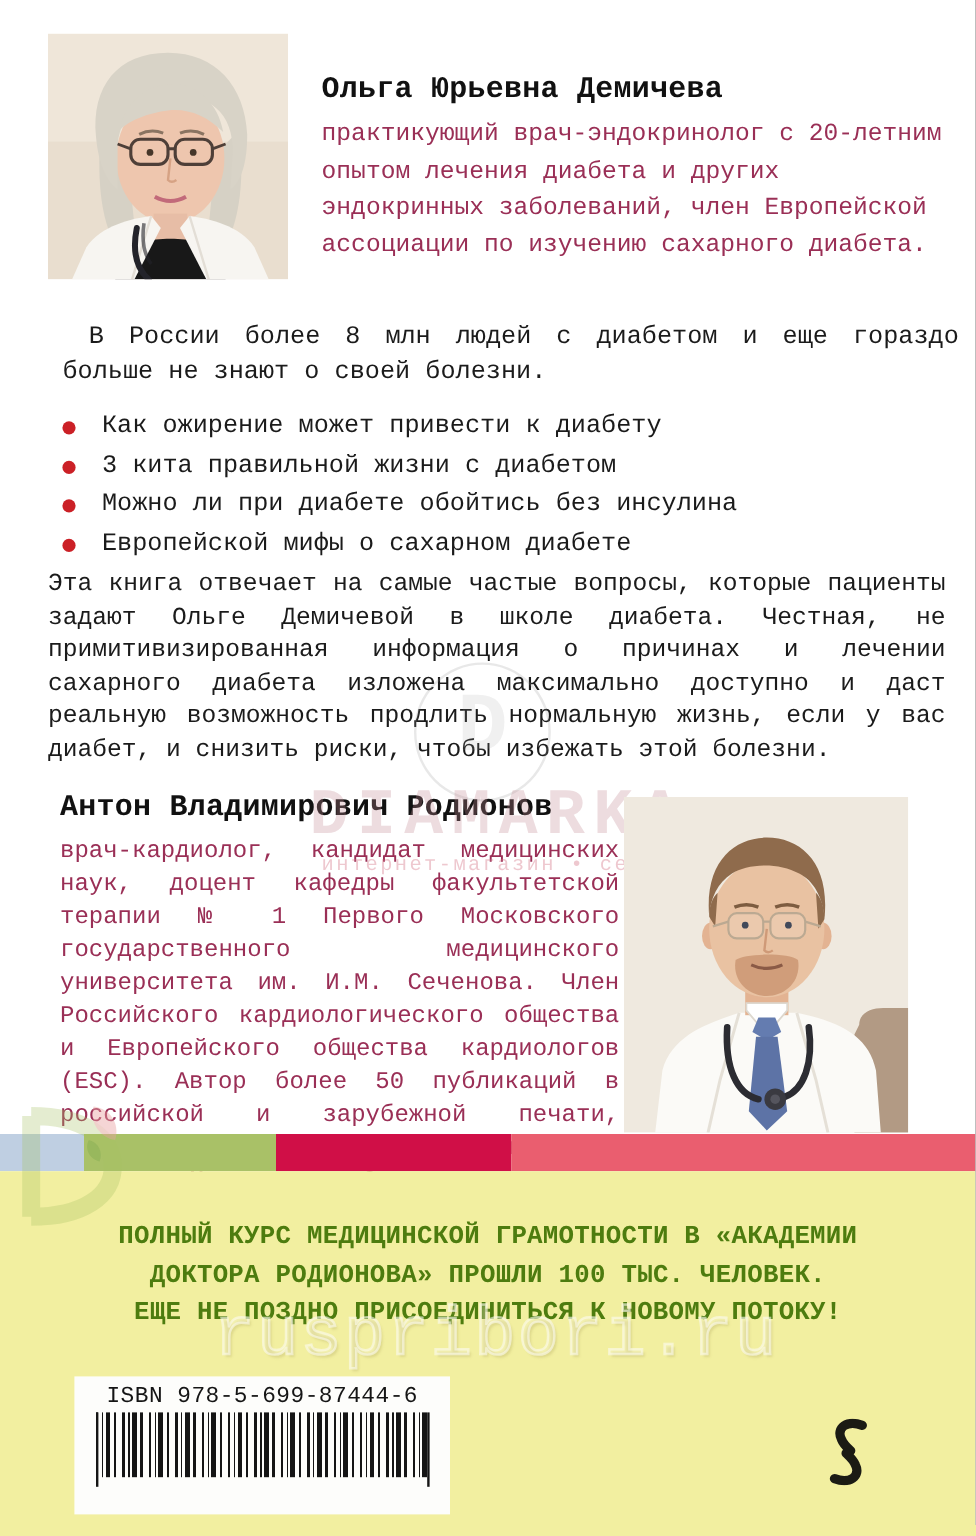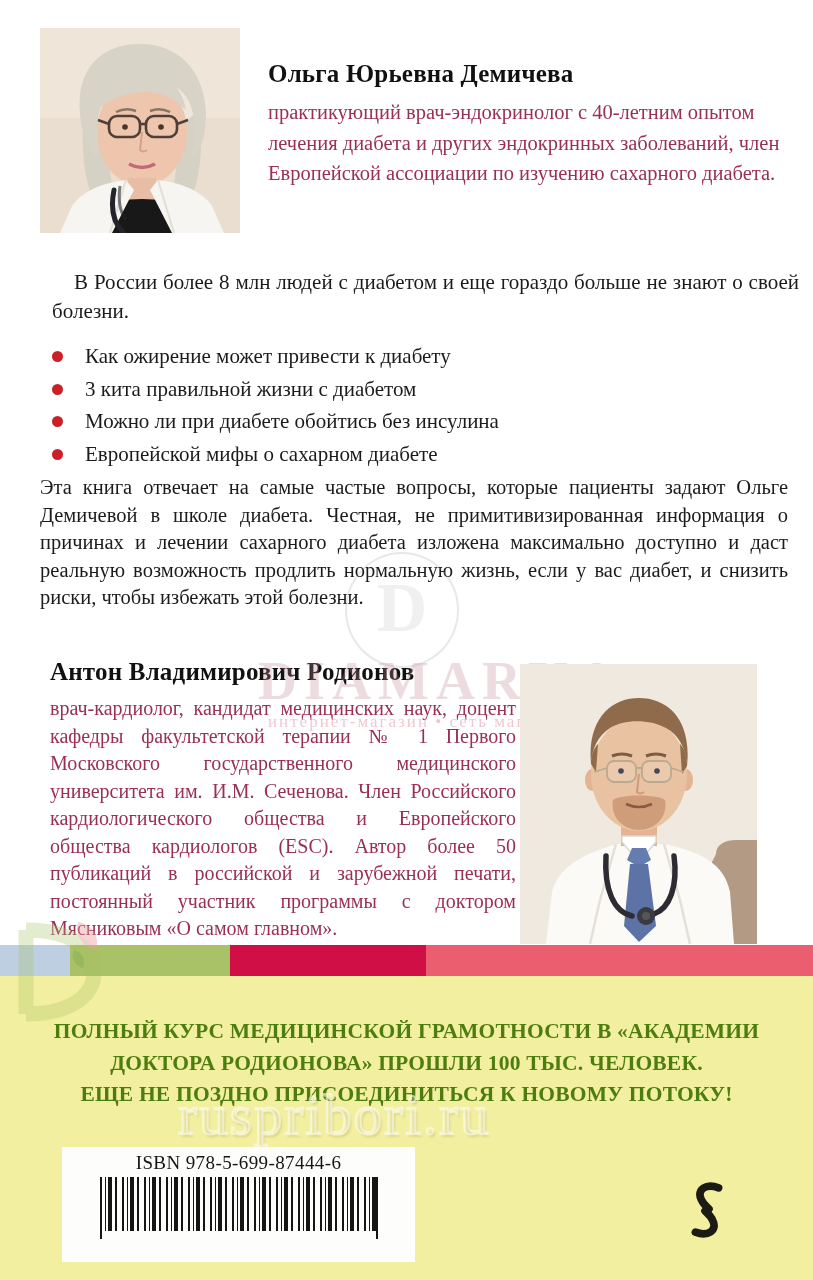--- a/index.html
+++ b/index.html
@@ -1,19 +1,19 @@
 <!DOCTYPE html>
 <html><head>
 <meta charset="utf-8">
 <style>
   html,body{margin:0;padding:0;background:#888;}
   .cover{
     position:relative;width:813px;height:1280px;margin:0 auto;
     background:#ffffff;overflow:hidden;
-    font-family:Liberation Serif, serif;
+    font-family:Liberation Mono, monospace;
     color:#1b1b1b;
   }
   .abs{position:absolute;}
 
   
   .photo{overflow:hidden;}
   .photo svg{display:block;}
   .photo1{left:40px;top:28px;width:200px;height:205px;}
   .photo2{left:520px;top:664px;width:237px;height:280px;}
 
@@ -59,21 +59,21 @@
   .seg-green{width:160px;background:#a9c167;}
   .seg-crimson{width:196px;background:#d00f47;}
   .seg-coral{flex:1;background:#ea5e6f;}
 
   
   .yellow{left:0;top:976px;width:813px;height:304px;background:#f2efa0;}
   .banner{left:0;top:1016px;width:813px;text-align:center;font-weight:bold;
           font-size:21.5px;line-height:31.5px;color:#4d7c0f;letter-spacing:.2px;}
 
   
-  .barcode-box{left:62px;top:1147px;width:353px;height:115px;background:#fdfdfb;
+  .barcode-box{left:62px;top:1147px;width:313px;height:115px;background:#fdfdfb;
                text-align:center;box-sizing:border-box;padding-top:5px;}
   .isbn-label{font-size:19px;letter-spacing:.4px;color:#151515;}
   .bars{position:relative;width:278px;height:54px;margin:3px auto 0;background:#fdfdfb;
         background-image:repeating-linear-gradient(90deg,
           #151515 0 2px, transparent 2px 5px,
           #151515 5px 6px, transparent 6px 8px,
           #151515 8px 12px, transparent 12px 15px,
           #151515 15px 17px, transparent 17px 22px);}
   .bars::before,.bars::after{content:"";position:absolute;top:0;width:2px;height:62px;background:#151515;}
   .bars::before{left:0;} .bars::after{right:0;}
@@ -122,21 +122,21 @@
       <path d="M184 205 L172 178 C160 160 134 154 118 152 L110 162 L132 205 Z" fill="#f7f5f1"></path>
       <path d="M86 152 L70 205 M118 152 L134 205" stroke="#e3ded6" stroke-width="2" fill="none"></path>
 
       <path d="M74 162 C70 182 74 196 84 205" stroke="#23232a" stroke-width="5" fill="none" stroke-linecap="round"></path>
       <path d="M80 158 C78 172 80 184 86 192" stroke="#23232a" stroke-width="3" fill="none" opacity=".6"></path>
     </svg>
   </div>
 
   <div class="abs author1-block">
     <h1 class="author-name">Ольга Юрьевна Демичева</h1>
-    <p class="bio">практикующий врач-эндокринолог с 40-летним опытом лечения диабета и других эндокринных заболеваний, член Европейской ассоциации по изучению сахарного диабета.</p>
+    <p class="bio">практикующий врач-эндокринолог с 20-летним опытом лечения диабета и других эндокринных заболеваний, член Европейской ассоциации по изучению сахарного диабета.</p>
   </div>
 
   <p class="abs intro">В России более 8 млн людей с диабетом и еще гораздо больше не знают о своей болезни.</p>
 
   <ul class="abs bullets">
     <li>
       <span class="dot"></span>
       <span>Как ожирение может привести к диабету</span>
     </li>
     <li>

